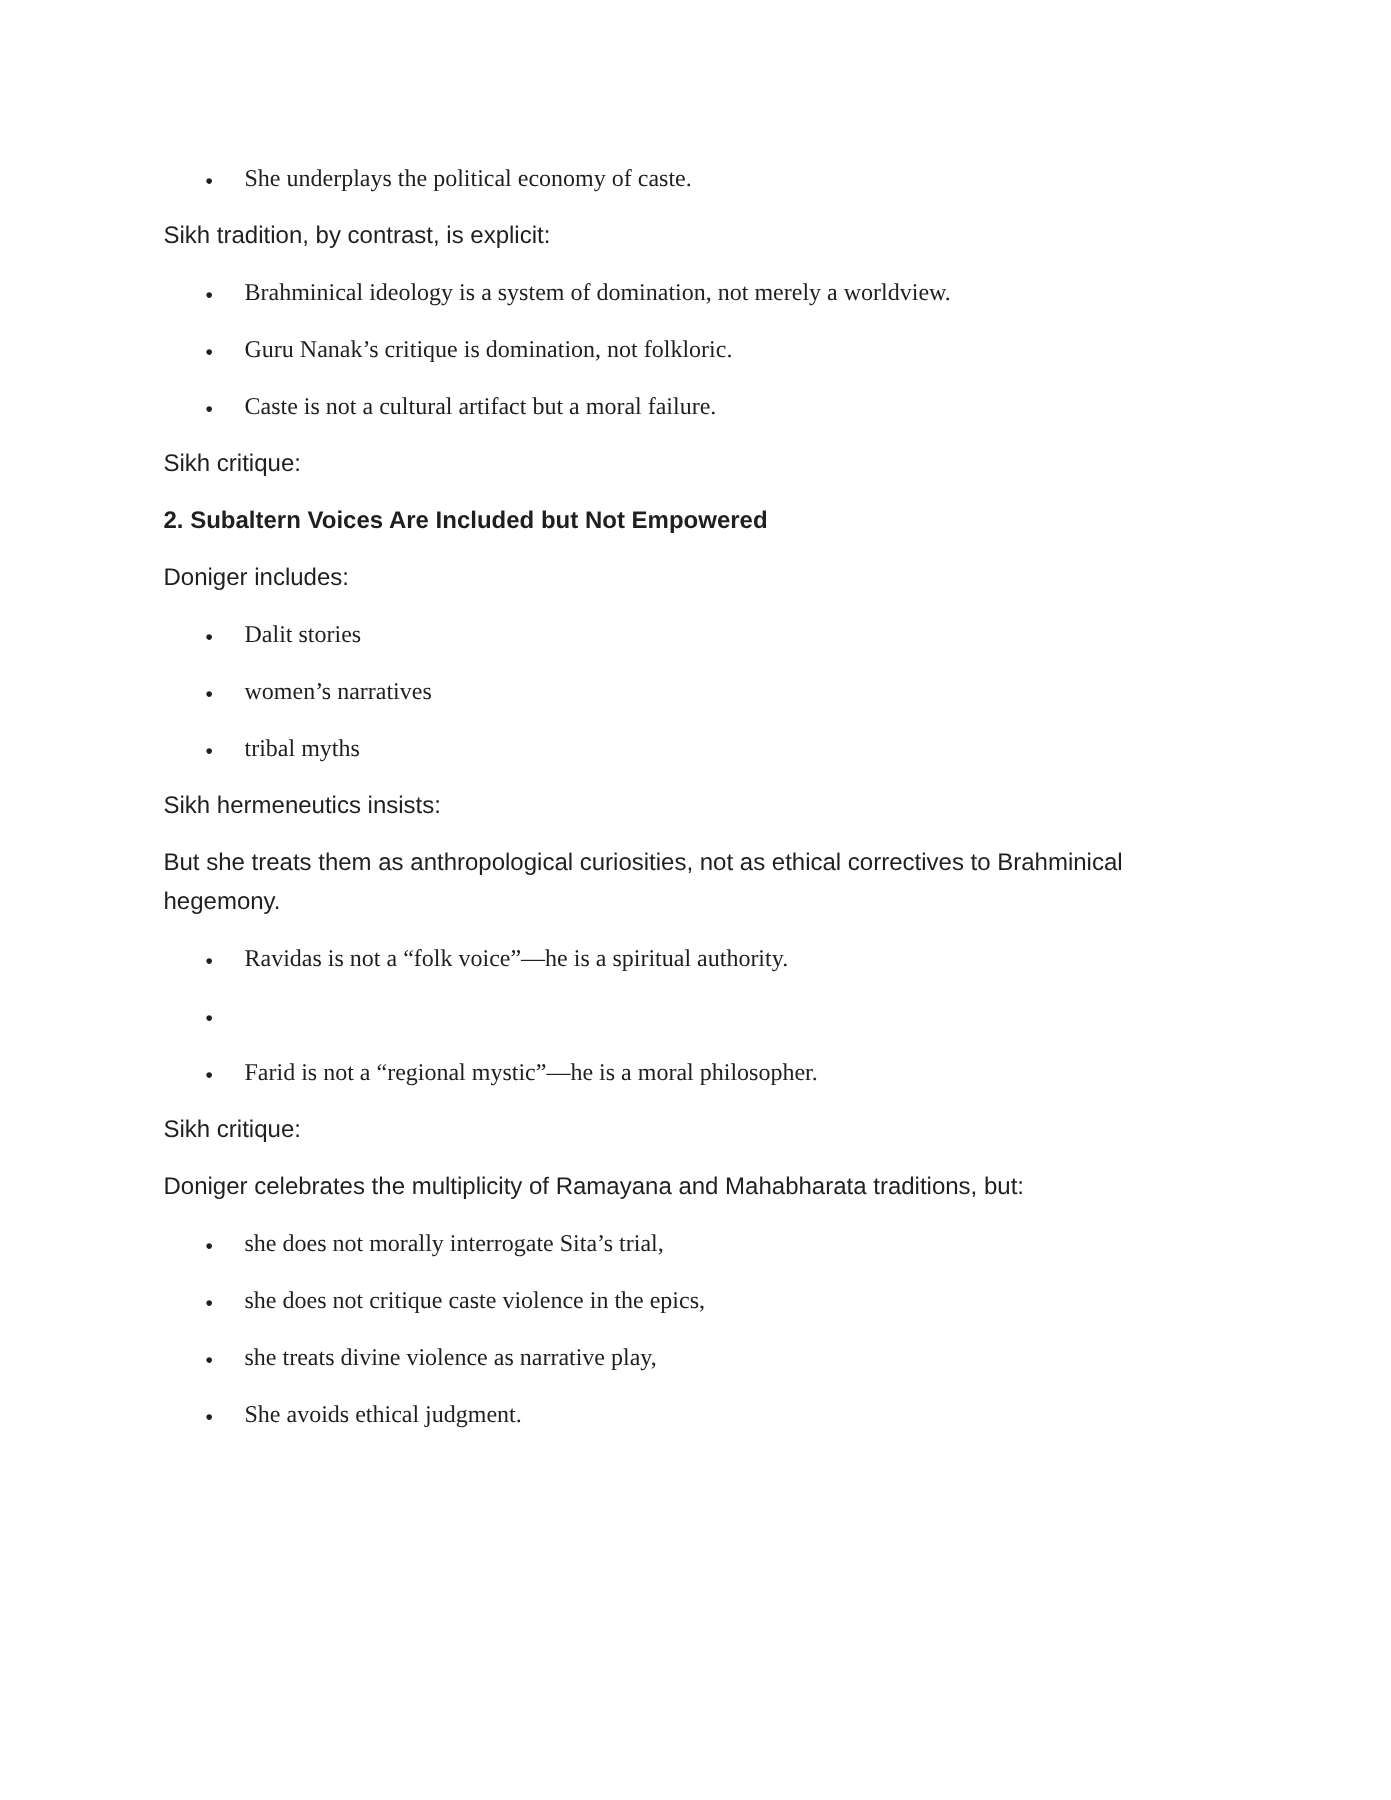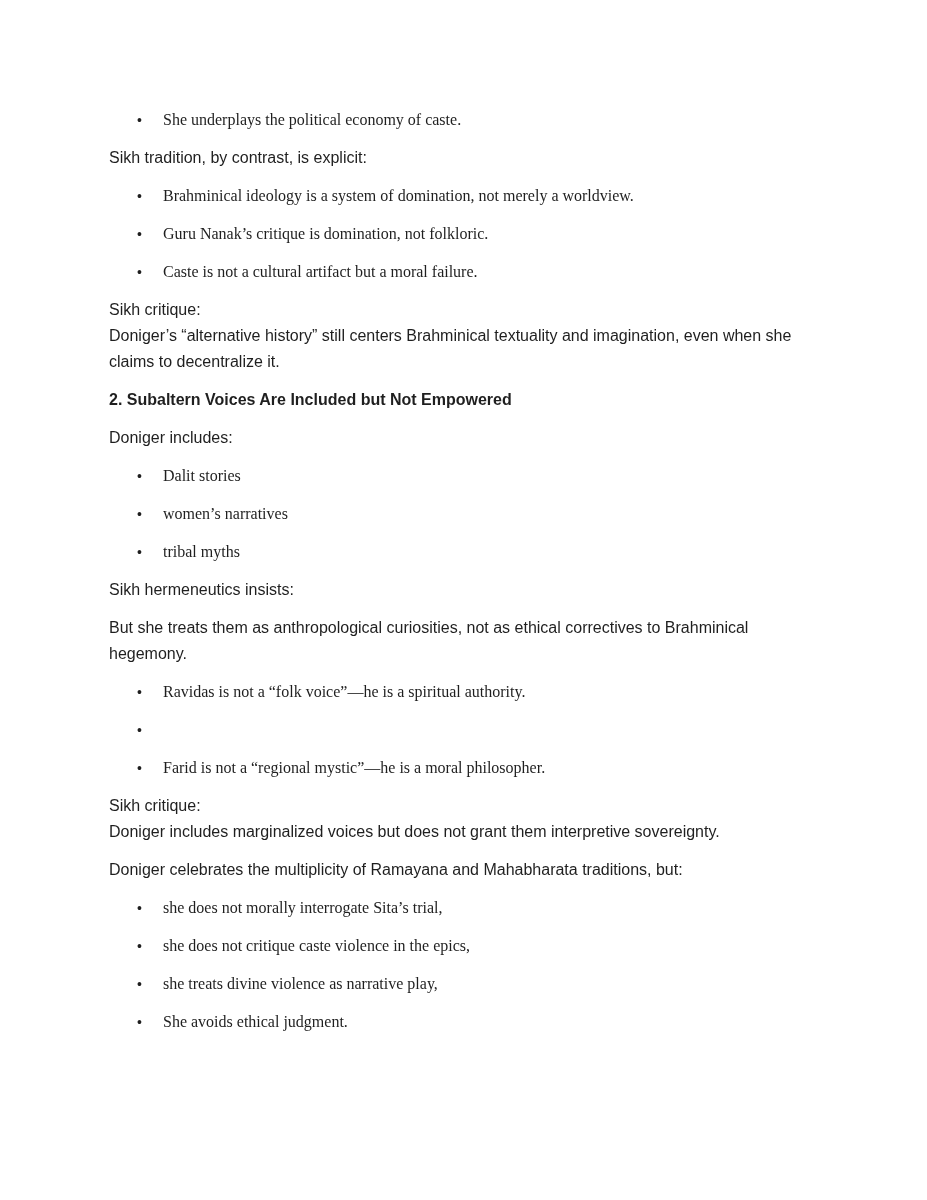--- a/index.html
+++ b/index.html
@@ -76,21 +76,20 @@
         <span class="bullet">•</span>
         <span class="li-text">Guru Nanak’s critique is domination, not folkloric.</span>
       </div>
       <div class="li">
         <span class="bullet">•</span>
         <span class="li-text">Caste is not a cultural artifact but a moral failure.</span>
       </div>
     </div>
     <div class="para">
       <div class="line">Sikh critique:</div>
-      <div class="line">Doniger’s “alternative history” still centers Brahminical textuality and imagination, even when she claims to decentralize it.</div>
     </div>
     <div class="heading">2. Subaltern Voices Are Included but Not Empowered</div>
     <div class="para">
       <div class="line">Doniger includes:</div>
     </div>
     <div class="list">
       <div class="li">
         <span class="bullet">•</span>
         <span class="li-text">Dalit stories</span>
       </div>
@@ -117,21 +116,20 @@
       <div class="li">
         <span class="bullet">•</span>
       </div>
       <div class="li">
         <span class="bullet">•</span>
         <span class="li-text">Farid is not a “regional mystic”—he is a moral philosopher.</span>
       </div>
     </div>
     <div class="para">
       <div class="line">Sikh critique:</div>
-      <div class="line">Doniger includes marginalized voices but does not grant them interpretive sovereignty.</div>
     </div>
     <div class="para">
       <div class="line">Doniger celebrates the multiplicity of Ramayana and Mahabharata traditions, but:</div>
     </div>
     <div class="list">
       <div class="li">
         <span class="bullet">•</span>
         <span class="li-text">she does not morally interrogate Sita’s trial,</span>
       </div>
       <div class="li">

